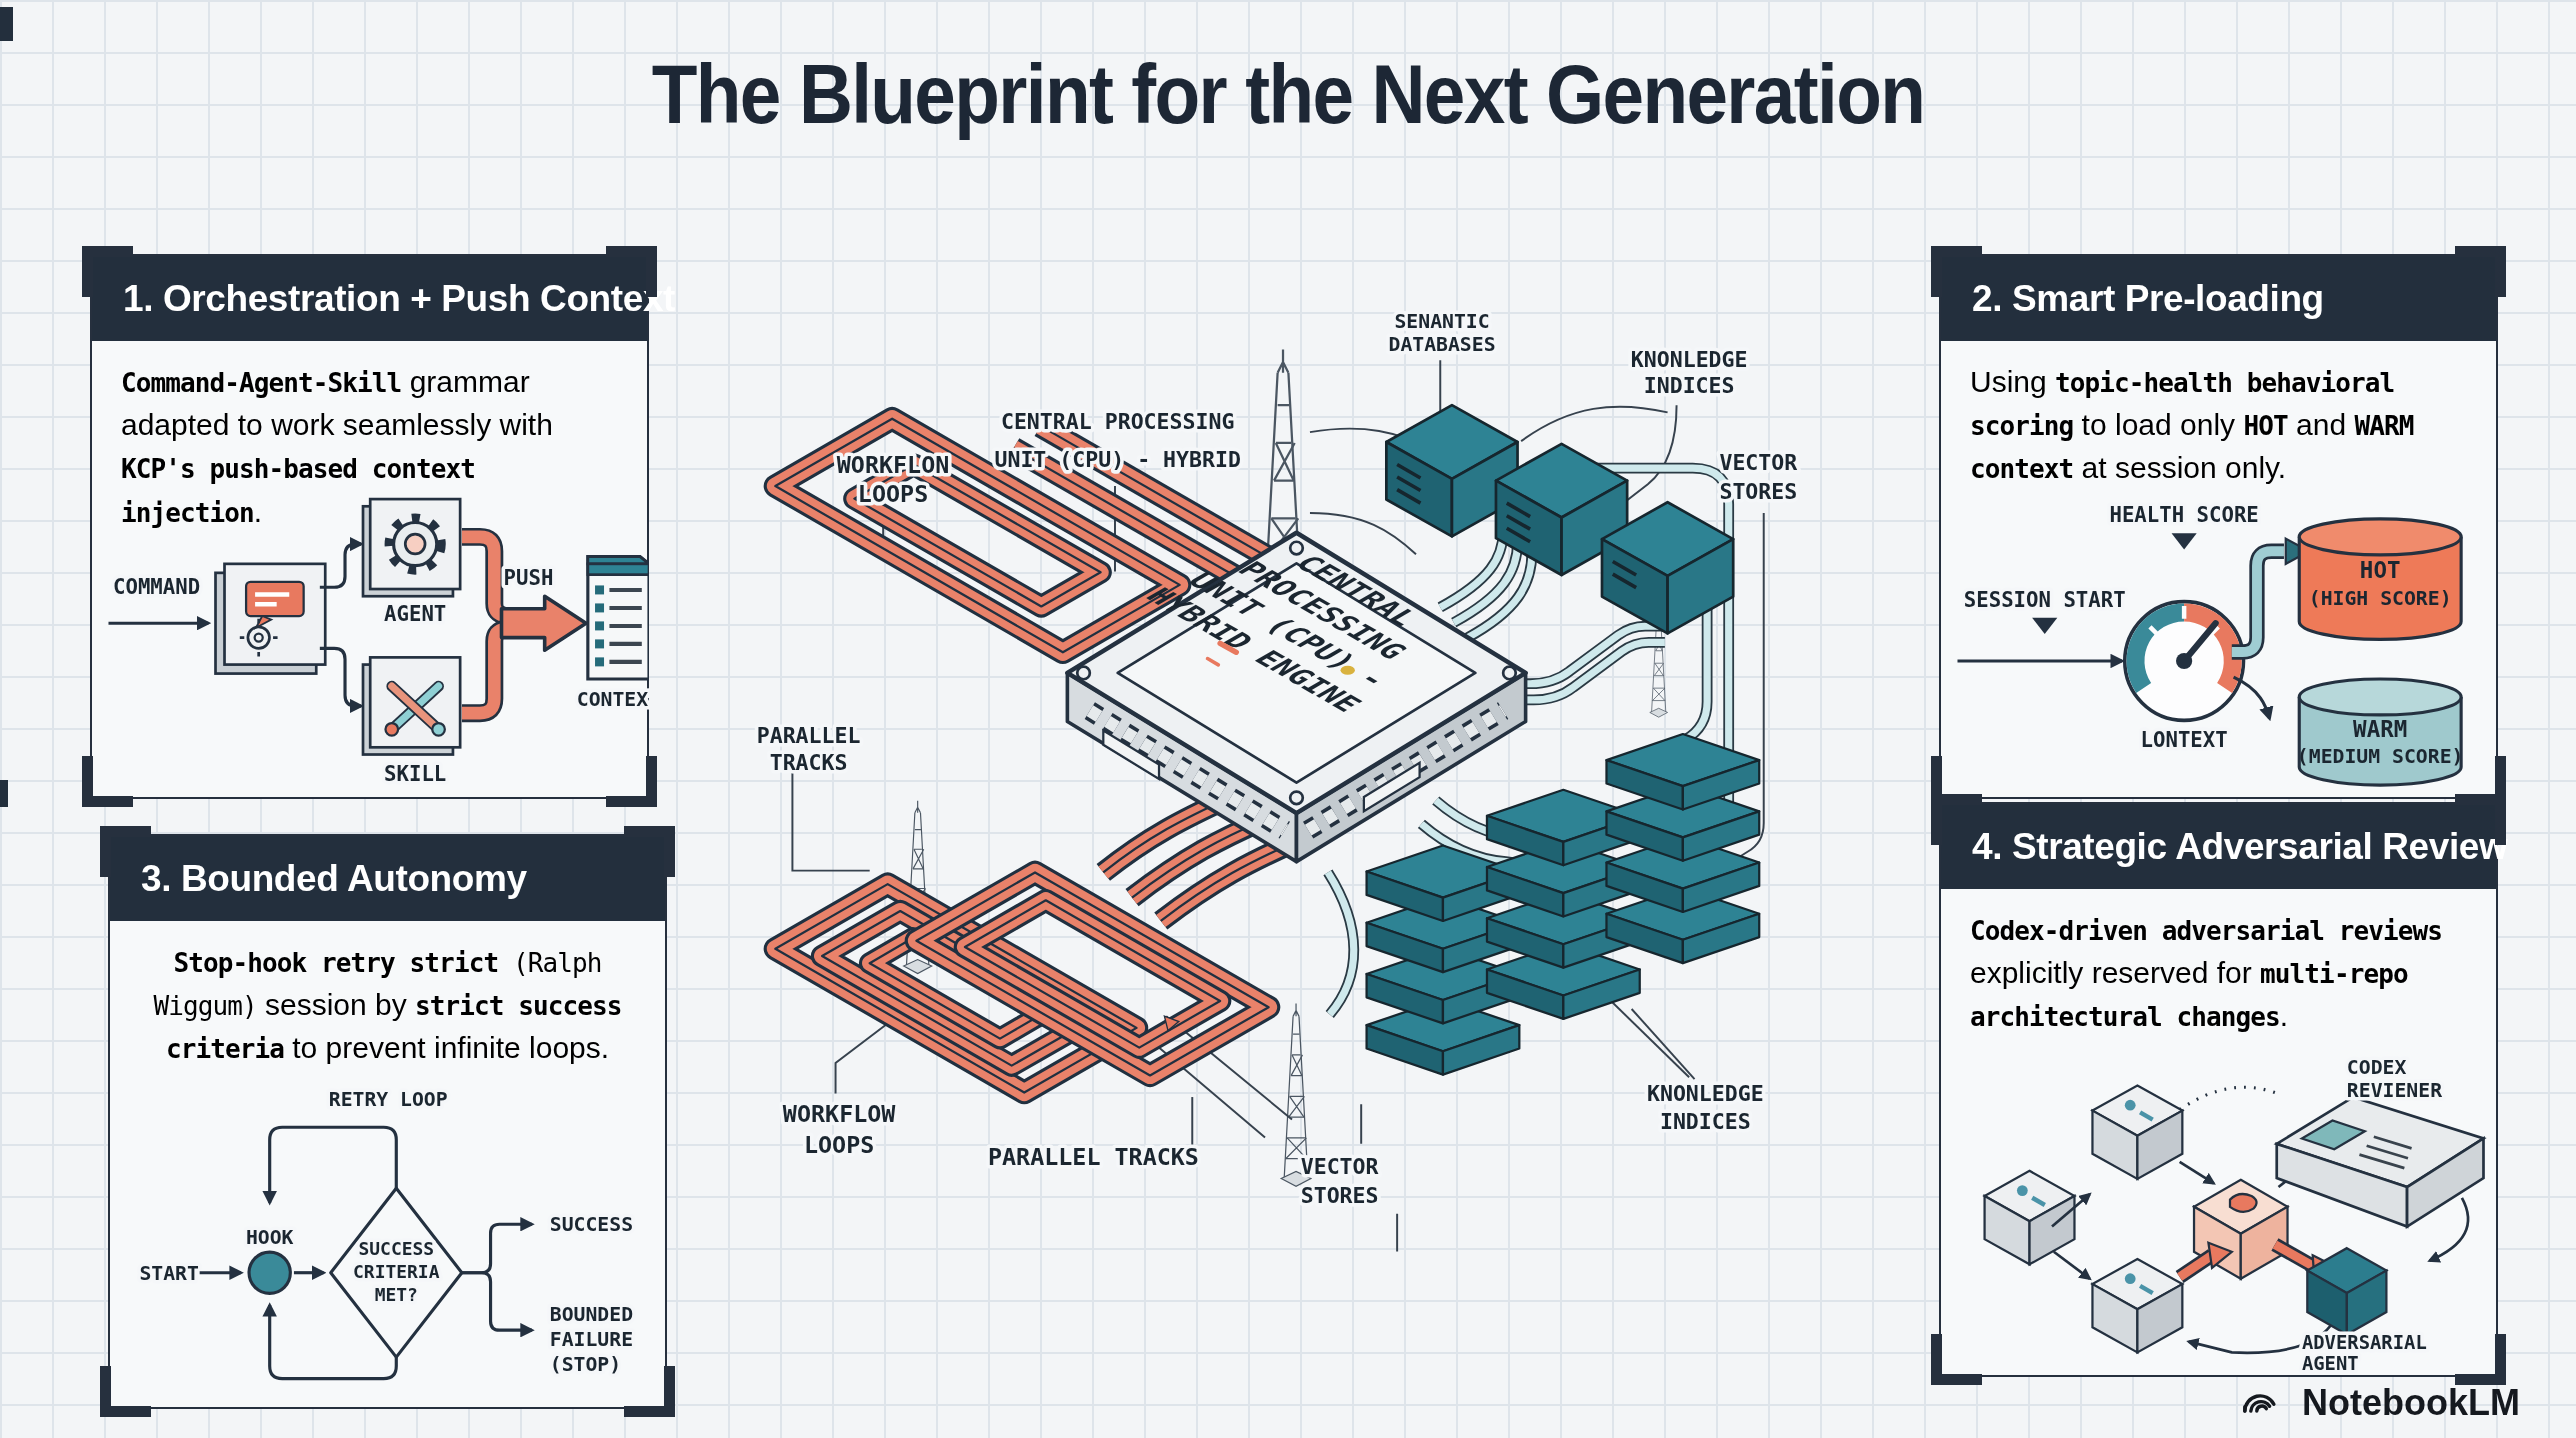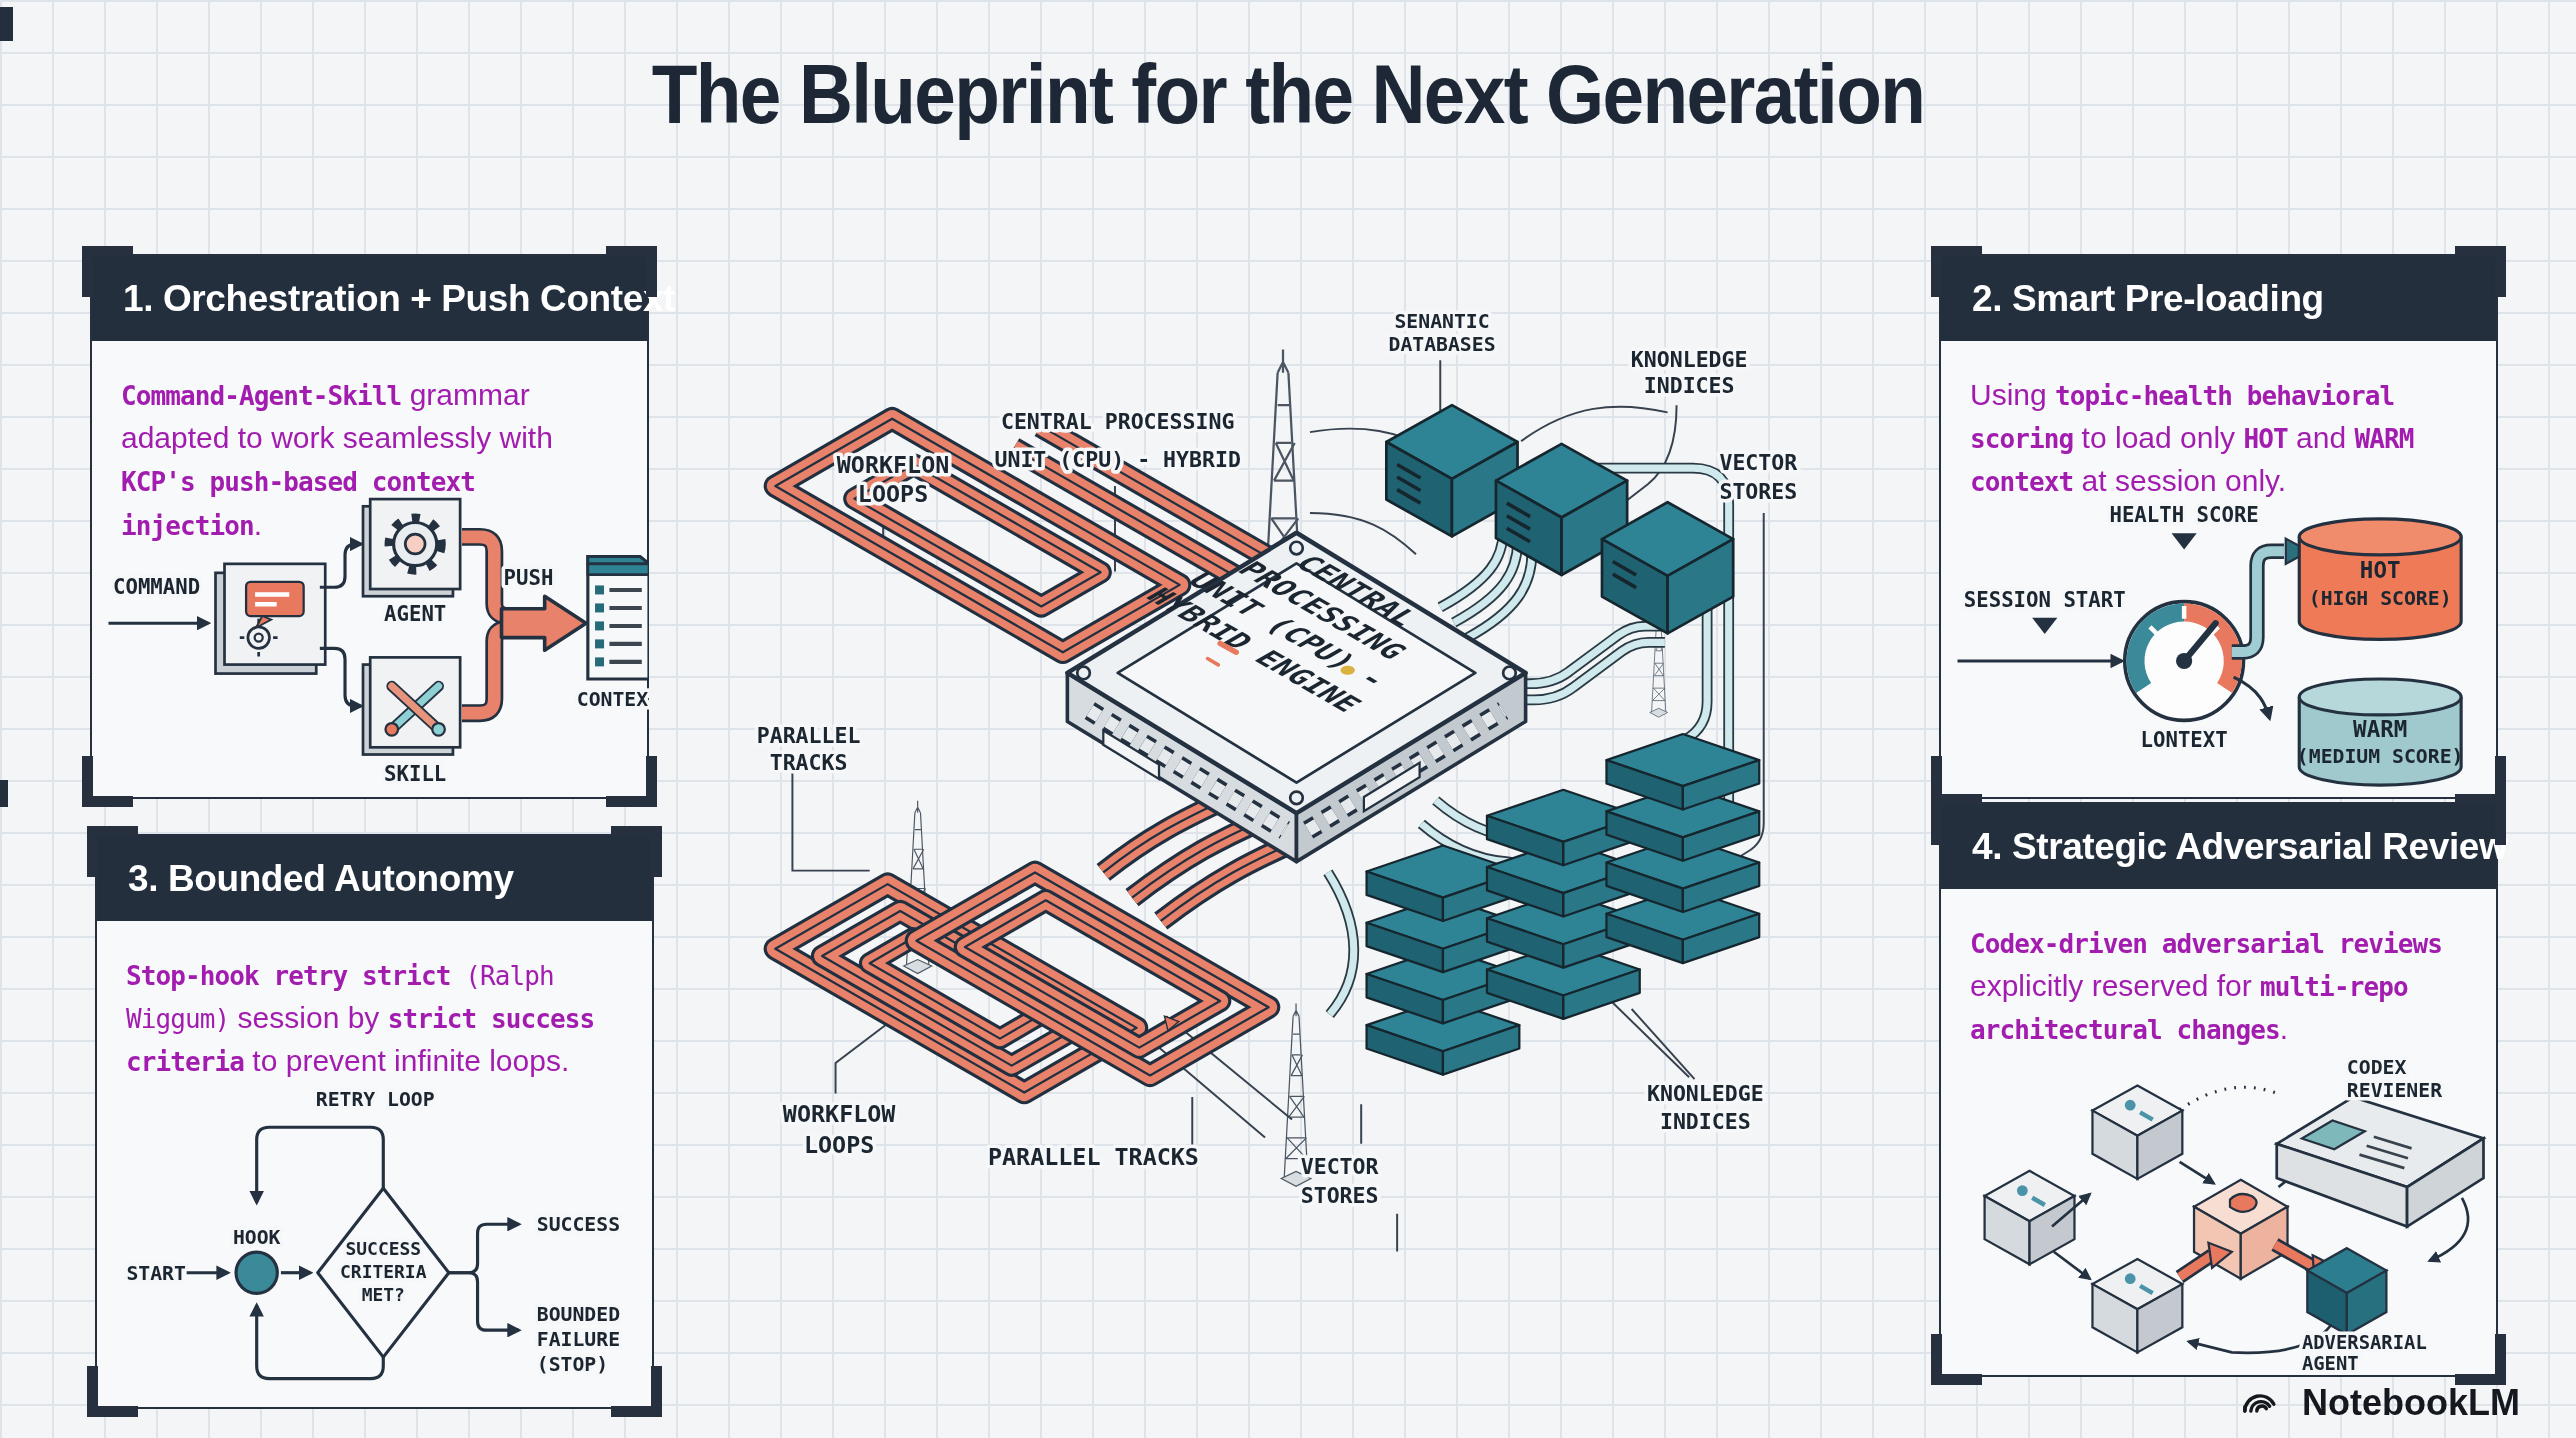--- a/index.html
+++ b/index.html
@@ -15,27 +15,27 @@
   }
   #title{
     position:absolute;top:47px;left:0;width:100%;text-align:center;
     font-size:83px;font-weight:800;letter-spacing:-1.8px;color:#1d2735;
     transform:scaleX(.9);margin:0;
   }
   .edge-tick{position:absolute;left:0;background:#232f3d;}
   .panel{position:absolute;width:559px;background:#f7f9fa;border:2.7px solid #26303e;box-sizing:border-box;margin-top:46px;}
   #panel-1{left:90px;top:208px;height:545px;}
   #panel-2{left:1939px;top:208px;height:545px;}
-  #panel-3{left:95px;top:788px;height:575px;}
+  #panel-3{left:108px;top:788px;height:575px;text-align:center;}
   #panel-4{left:1939px;top:756px;height:575px;}
   .panel-header{
     height:85px;background:#232f3d;color:#ffffff;display:flex;align-items:center;
     padding:0 31px;font-size:37px;font-weight:700;letter-spacing:-0.4px;white-space:nowrap;
   }
-  .panel-text{padding:32px 29px 0;font-size:30px;line-height:1.44;color:#a21caf;}
+  .panel-text{padding:19px 29px 0;font-size:30px;line-height:1.44;color:#000000;}
   .seg-b{font-family:"DejaVu Sans Mono", monospace;font-weight:700;font-size:26px;letter-spacing:-0.9px;}
   .seg-m{font-family:"DejaVu Sans Mono", monospace;font-size:26px;letter-spacing:-0.9px;}
   .panel-diagram{position:absolute;left:2.7px;}
   #panel-1 .panel-diagram, #panel-2 .panel-diagram{top:225px;}
   #panel-3 .panel-diagram, #panel-4 .panel-diagram{top:232px;}
   .corner{position:absolute;width:40px;height:40px;border-color:#26303e;border-style:solid;}
   .c-tl{top:-10px;left:-10px;border-width:11.7px 0 0 11.7px;}
   .c-tr{top:-10px;right:-10px;border-width:11.7px 11.7px 0 0;}
   .c-bl{bottom:-10px;left:-10px;border-width:0 0 11.7px 11.7px;}
   .c-br{bottom:-10px;right:-10px;border-width:0 11.7px 11.7px 0;}

